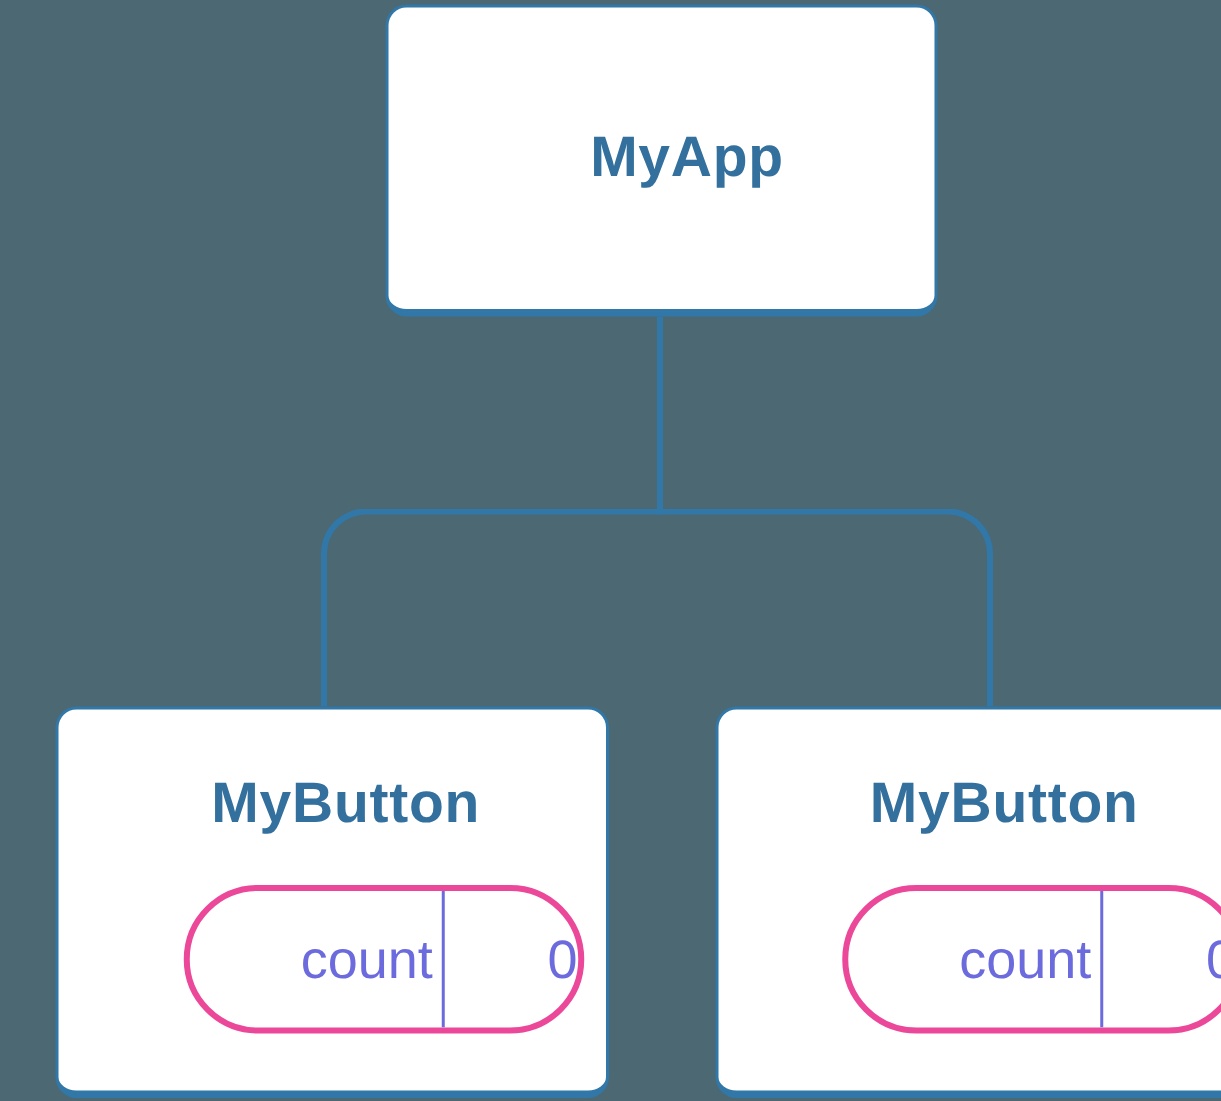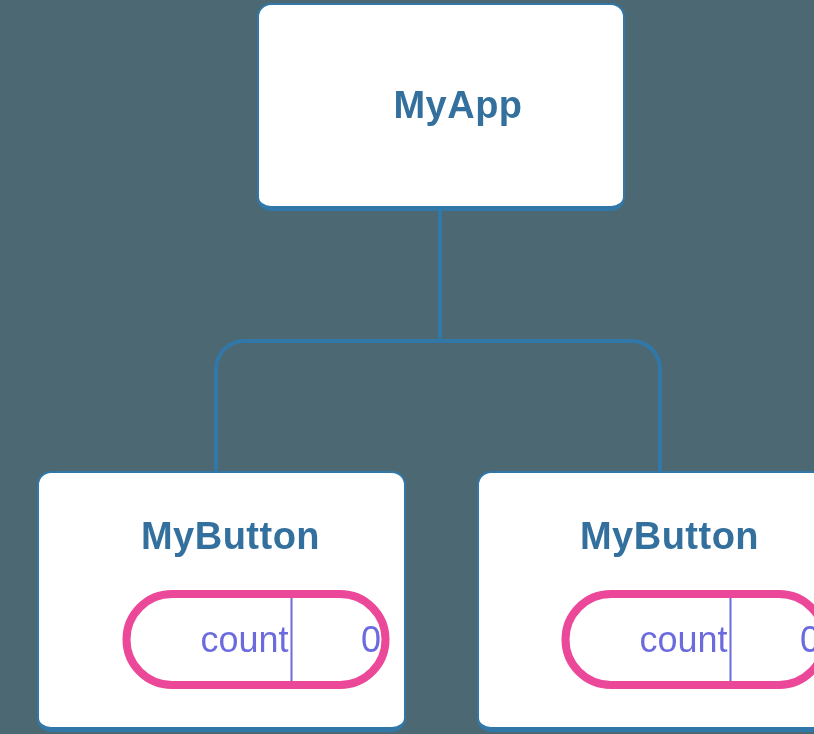--- a/index.html
+++ b/index.html
@@ -66,21 +66,21 @@
   }
 
   
   .state-pill {
     position: absolute;
     left: 50%;
     transform: translateX(-50%);
     top: 117px;
     width: 267px; height: 99px;
     background: #FFFFFF;
-    border: 8px solid #ec4899;
+    border: 4px solid #ec4899;
     border-radius: 50px;
     display: flex;
     align-items: stretch;
     overflow: hidden;
   }
   .state-key-cell {
     width: 65%;
     display: flex;
     align-items: center;
     justify-content: center;

